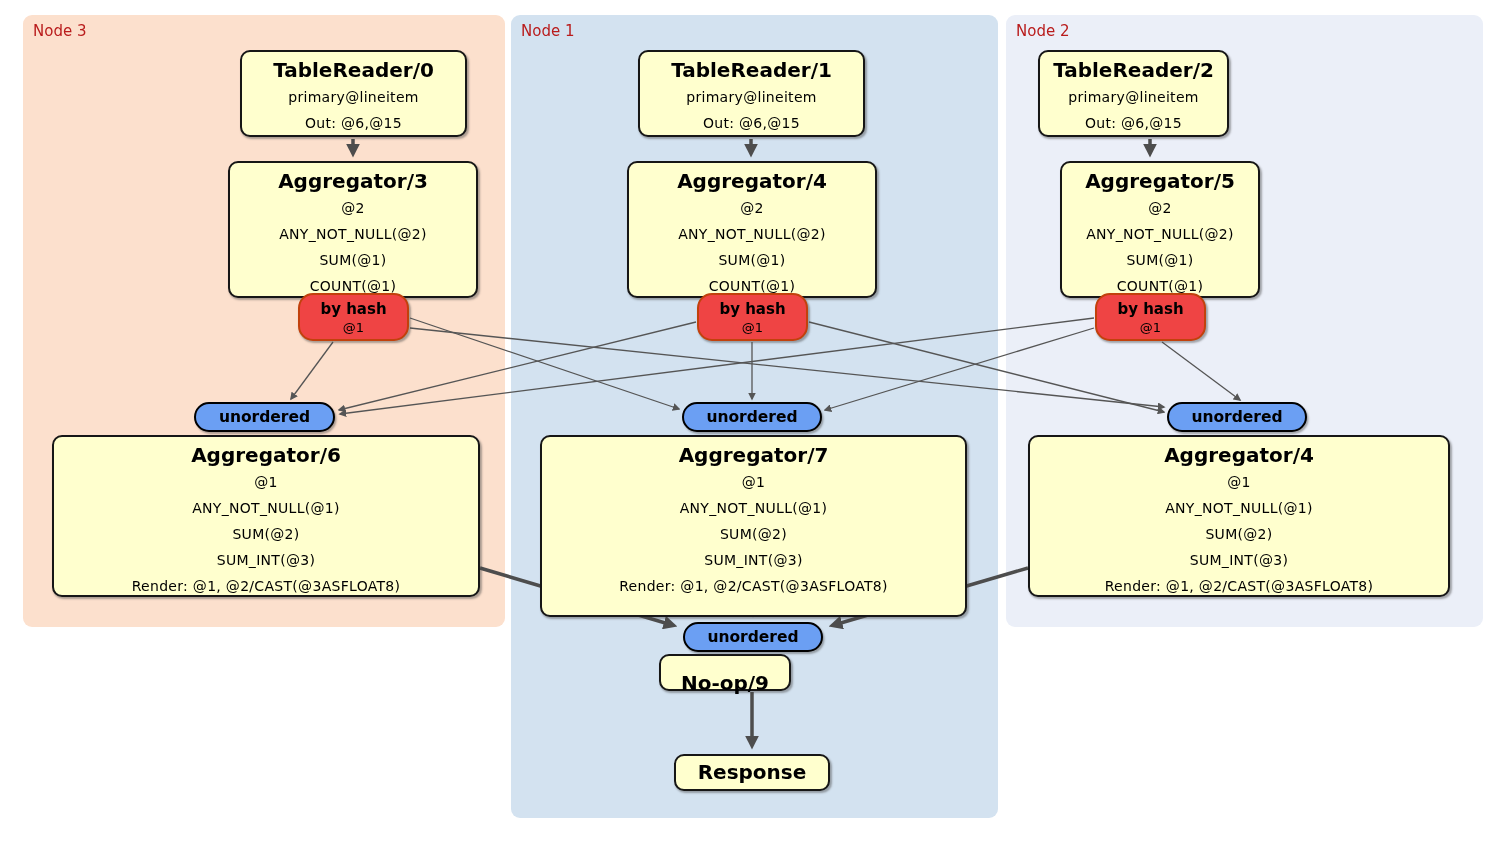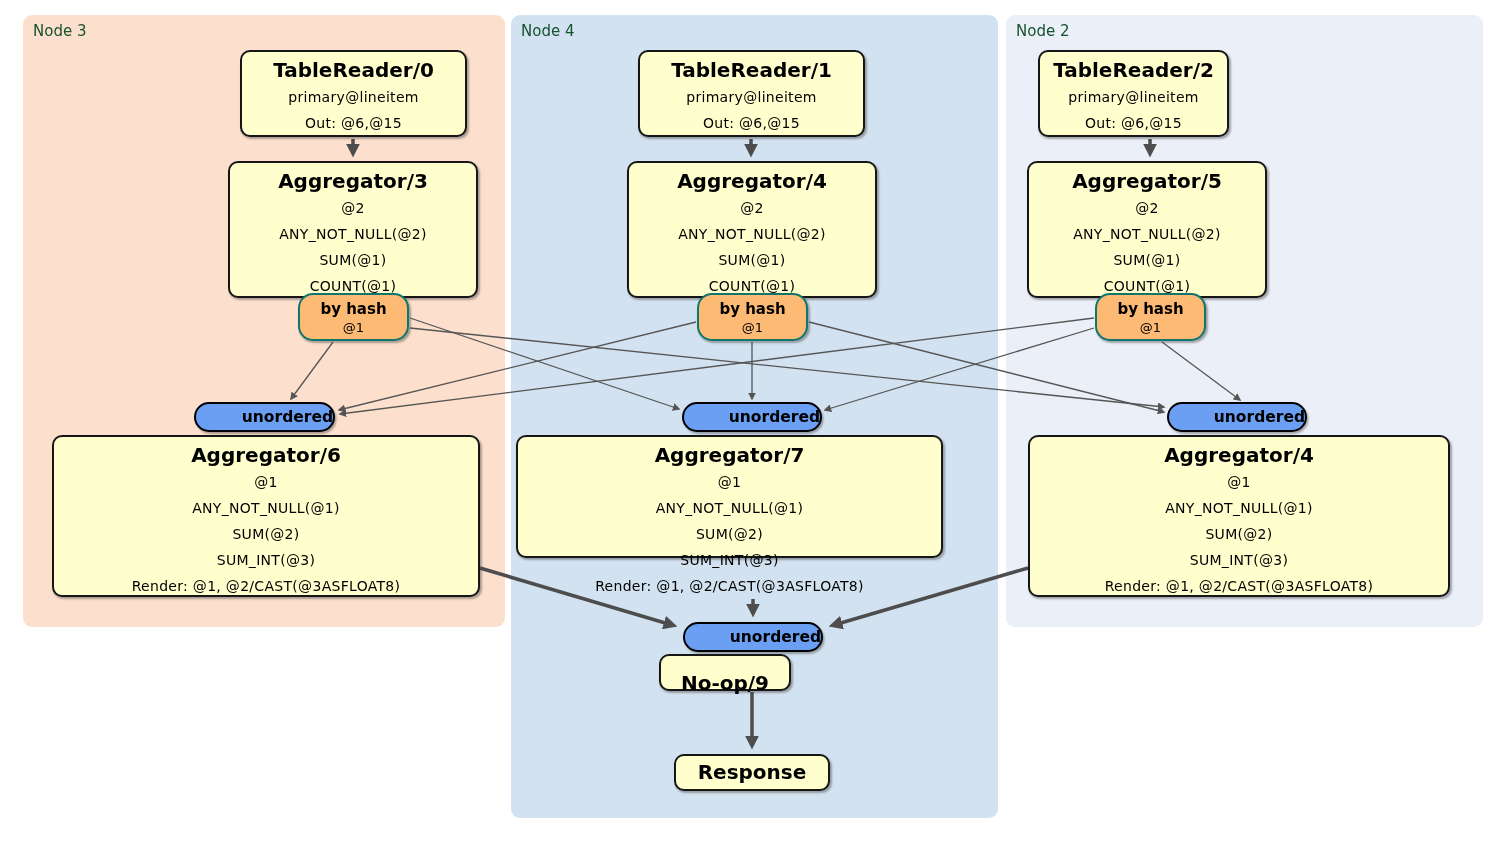--- a/index.html
+++ b/index.html
@@ -4,59 +4,59 @@
 <style>
   * { margin: 0; padding: 0; box-sizing: border-box; }
   html, body { background: #ffffff; }
   body { font-family: "DejaVu Sans", "Liberation Sans", sans-serif; color: #000; }
   #canvas { position: relative; width: 1504px; height: 842px; background: #fff; overflow: hidden; }
 
   .region { position: absolute; border-radius: 9px; z-index: 1; }
   #region-node3 { left: 23px;   top: 15px; width: 482px; height: 612px; background: #fce0cd; }
   #region-node1 { left: 511px;  top: 15px; width: 487px; height: 803px; background: #d3e2f0; }
   #region-node2 { left: 1006px; top: 15px; width: 477px; height: 612px; background: #ebeff8; }
-  .region-label { position: absolute; left: 10px; top: 7px; font-size: 15px; color: #14532d; text-align: right; }
+  .region-label { position: absolute; left: 10px; top: 7px; font-size: 15px; color: #b91c1c; text-align: right; }
 
   #edges { position: absolute; left: 0; top: 0; z-index: 2; }
 
   .proc {
     position: absolute; z-index: 3;
     background: #ffffce; border: 2px solid #161616; border-radius: 10px;
     text-align: center; padding-top: 5px;
     box-shadow: 1.5px 2px 2px rgba(70,70,70,0.45);
   }
   .ptitle { font-weight: bold; font-size: 20px; line-height: 27px; }
   .pline  { font-size: 14px; line-height: 26px; letter-spacing: 0.3px; }
   .single .ptitle { line-height: 31px; }
 
   .router {
     position: absolute; z-index: 4; width: 111px; height: 48px;
-    background: #fdba74; border: 2px solid #0f766e; border-radius: 15px;
+    background: #ef4444; border: 2px solid #c2410c; border-radius: 15px;
     text-align: center; box-shadow: 1.5px 2px 2px rgba(70,70,70,0.45);
   }
   .rtitle { font-size: 15px; font-weight: bold; line-height: 22px; margin-top: 3px; }
   .rsub   { font-size: 13px; line-height: 16px; }
 
   .sync {
     position: absolute; z-index: 4; height: 30px;
     background: #6b9ff3; border: 2px solid #000; border-radius: 15px;
-    text-align: right; font-weight: bold; font-size: 15.5px; line-height: 26px;
+    text-align: center; font-weight: bold; font-size: 15.5px; line-height: 26px;
     box-shadow: 1.5px 2px 2px rgba(70,70,70,0.45);
   }
 </style>
 </head>
 <body>
 
 <div id="canvas">
 
   <div class="region" id="region-node3">
     <div class="region-label">Node 3</div>
   </div>
   <div class="region" id="region-node1">
-    <div class="region-label">Node 4</div>
+    <div class="region-label">Node 1</div>
   </div>
   <div class="region" id="region-node2">
     <div class="region-label">Node 2</div>
   </div>
 
   <svg id="edges" width="1504" height="842">
     <defs>
       <marker id="arrThin" viewBox="0 0 10 10" refX="8" refY="5" markerWidth="6" markerHeight="6" orient="auto">
         <path d="M0,0 L10,5 L0,10 z" fill="#555555"></path>
       </marker>
@@ -114,41 +114,41 @@
     <div class="pline">primary@lineitem</div>
     <div class="pline">Out: @6,@15</div>
   </div>
   <div class="proc" style="left:627px;top:161px;width:250px;height:137px">
     <div class="ptitle">Aggregator/4</div>
     <div class="pline">@2</div>
     <div class="pline">ANY_NOT_NULL(@2)</div>
     <div class="pline">SUM(@1)</div>
     <div class="pline">COUNT(@1)</div>
   </div>
-  <div class="proc" style="left:516px;top:435px;width:427px;height:123px">
+  <div class="proc" style="left:540px;top:435px;width:427px;height:182px">
     <div class="ptitle">Aggregator/7</div>
     <div class="pline">@1</div>
     <div class="pline">ANY_NOT_NULL(@1)</div>
     <div class="pline">SUM(@2)</div>
     <div class="pline">SUM_INT(@3)</div>
     <div class="pline">Render: @1, @2/CAST(@3ASFLOAT8)</div>
   </div>
   <div class="proc single" style="left:659px;top:654px;width:132px;height:37px;padding-top:12px">
     <div class="ptitle">No-op/9</div>
   </div>
   <div class="proc single" style="left:674px;top:754px;width:156px;height:37px;padding-top:1px">
     <div class="ptitle">Response</div>
   </div>
 
   <div class="proc" style="left:1038px;top:50px;width:191px;height:87px">
     <div class="ptitle">TableReader/2</div>
     <div class="pline">primary@lineitem</div>
     <div class="pline">Out: @6,@15</div>
   </div>
-  <div class="proc" style="left:1027px;top:161px;width:240px;height:137px">
+  <div class="proc" style="left:1060px;top:161px;width:200px;height:137px">
     <div class="ptitle">Aggregator/5</div>
     <div class="pline">@2</div>
     <div class="pline">ANY_NOT_NULL(@2)</div>
     <div class="pline">SUM(@1)</div>
     <div class="pline">COUNT(@1)</div>
   </div>
   <div class="proc" style="left:1028px;top:435px;width:422px;height:162px">
     <div class="ptitle">Aggregator/4</div>
     <div class="pline">@1</div>
     <div class="pline">ANY_NOT_NULL(@1)</div>

